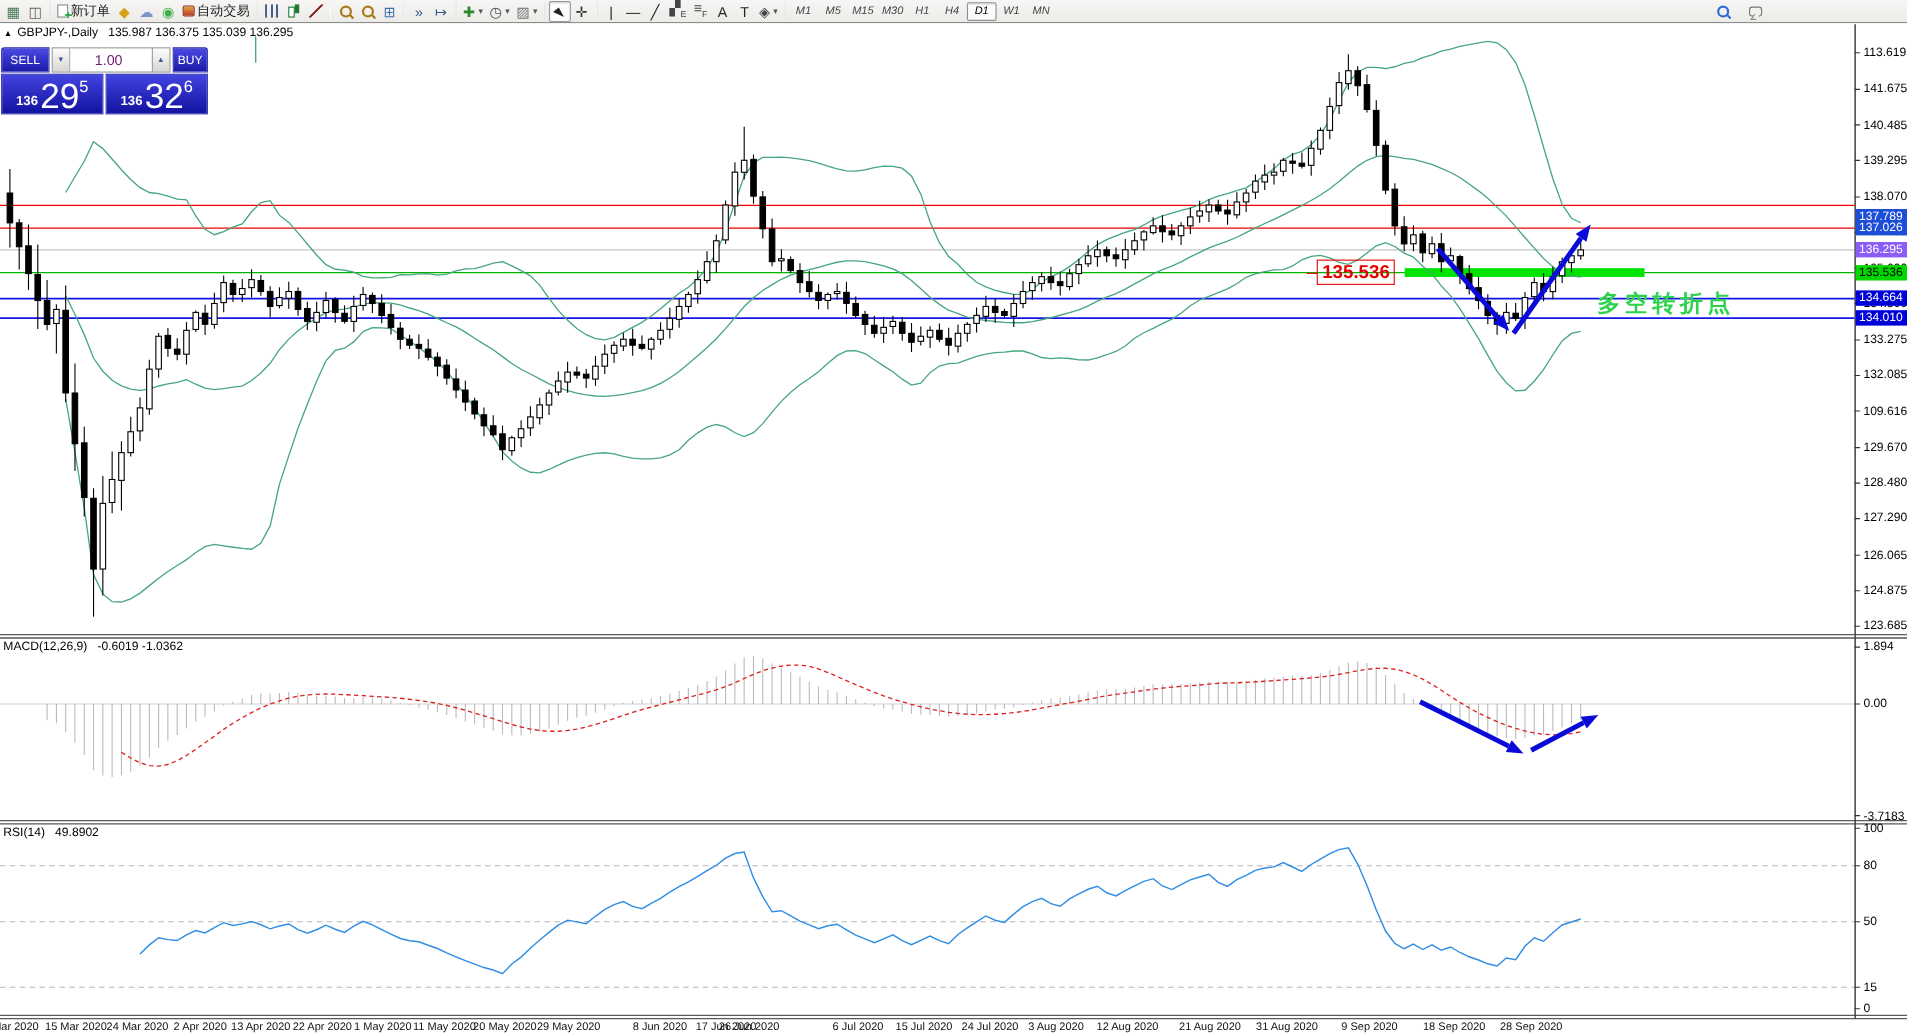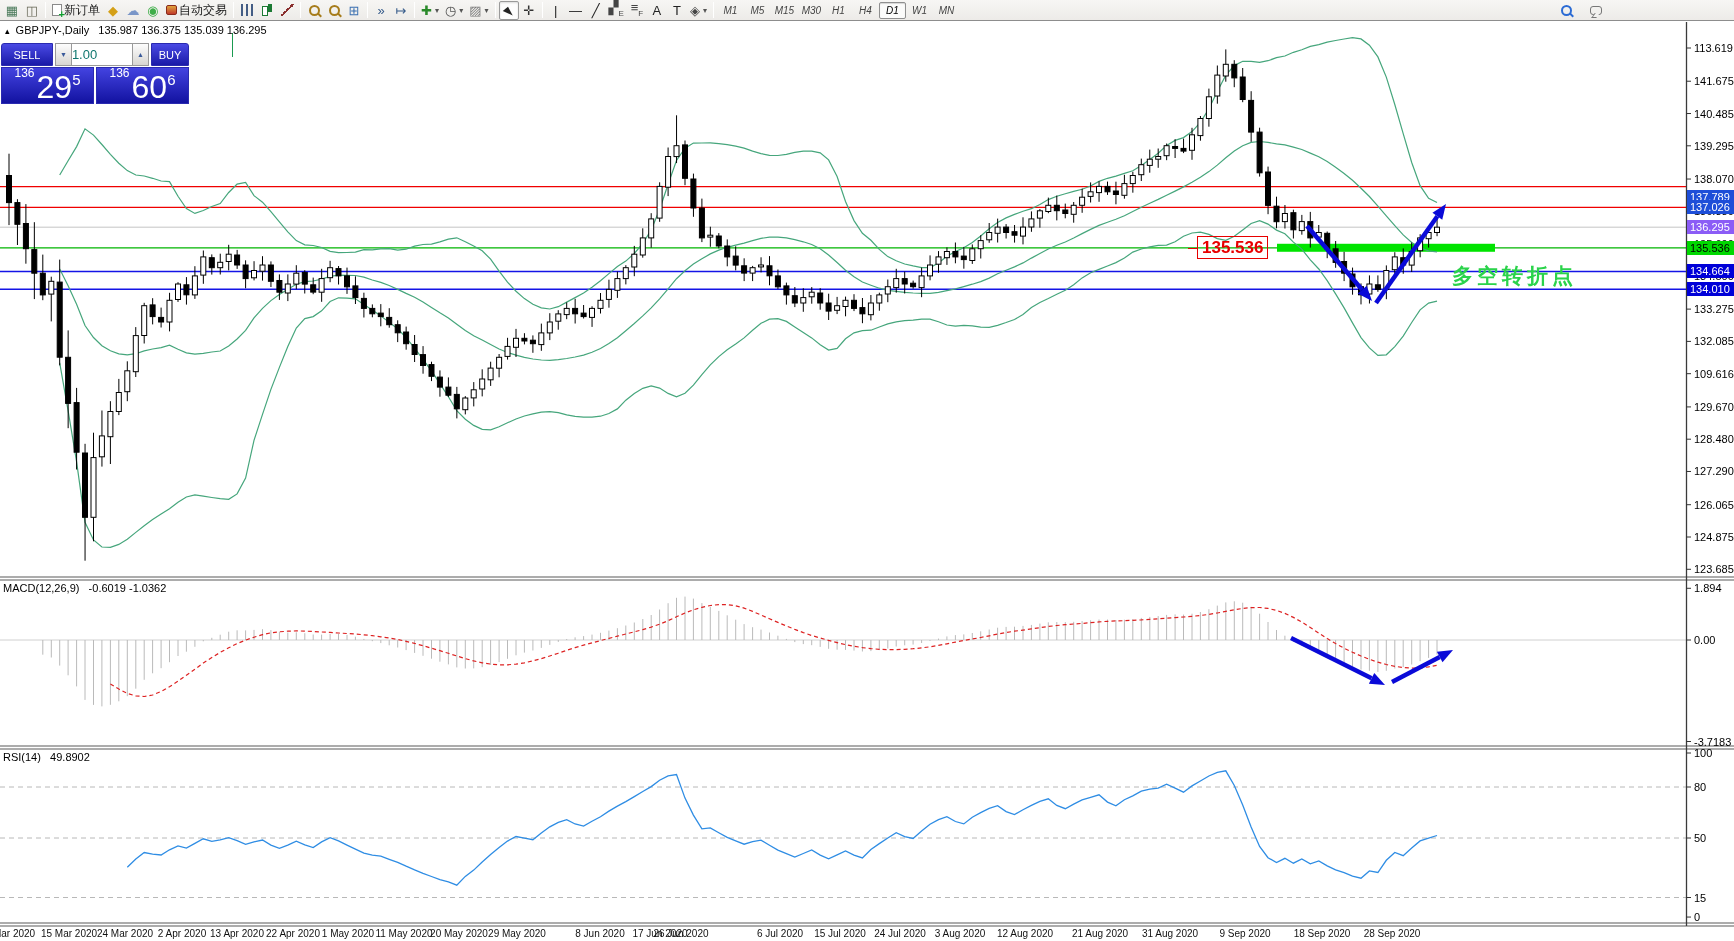--- a/index.html
+++ b/index.html
@@ -53,26 +53,26 @@
   
   #trade-panel { position:absolute; left:1px; top:43px; width:188px; z-index:6; font-family:"Liberation Sans",sans-serif; }
   #tp-row1 { display:flex; height:23px; gap:0; }
   .tp-btn { background:linear-gradient(#4a4ae4,#1a1aa8); color:#fff; font-size:11px;
     display:flex; align-items:center; justify-content:center; border:1px solid #2a2ab0; }
   #sell-btn { width:60px; border-radius:3px 0 0 0; }
   #buy-btn  { width:44px; border-radius:0 3px 0 0; margin-left:2px; }
   #vol-group { display:flex; flex:1; margin-left:2px; margin-right:0; }
   .spin { width:17px; background:linear-gradient(#fdfdfd,#d8d6d2); border:1px solid #9a9a9a;
     display:flex; align-items:center; justify-content:center; font-size:7px; color:#3a5a9a; }
-  #vol-input { width:60px; border:1px solid #9a9a9a; border-left:none; border-right:none;
-    text-align:left; font-size:13px; padding-right:4px; color:#0f766e; }
+  #vol-input { width:74px; border:1px solid #9a9a9a; border-left:none; border-right:none;
+    text-align:center; font-size:13px; padding-right:4px; color:#701a75; }
   #tp-row2 { display:flex; gap:2px; margin-top:1px; height:37px; }
   .tile { flex:1; background:linear-gradient(#4343e0,#1212a0); border:1px solid #2a2ab0;
     color:#fff; display:flex; align-items:flex-end; justify-content:center; padding-bottom:2px; }
-  .tile .sm { font-size:12px; font-weight:normal; margin-right:2px; margin-bottom:21px; }
+  .tile .sm { font-size:12px; font-weight:bold; margin-right:2px; margin-bottom:3px; }
   .tile .big { font-size:32px; line-height:28px; font-weight:400; }
   .tile .sup { font-size:15px; margin-bottom:13px; }
 
   
   #chart-title { position:absolute; left:5px; top:24px; font-size:11px; color:#000; z-index:4; }
   #chart-title .marker { font-size:9px; margin-right:3px; }
   .pane-label { position:absolute; left:3px; font-size:11px; color:#000; z-index:4; }
   .tick-label { position:absolute; left:1694px; font-size:11px; color:#000; z-index:3; white-space:nowrap; }
   .price-tag { position:absolute; left:1687px; width:47px; height:14px; line-height:14px;
     font-size:11px; padding-left:3px; z-index:4; }
@@ -641,21 +641,21 @@
     <div id="buy-btn" class="tp-btn">BUY</div>
   </div>
   <div id="tp-row2">
     <div class="tile">
       <span class="sm">136</span>
       <span class="big">29</span>
       <span class="sup">5</span>
     </div>
     <div class="tile">
       <span class="sm">136</span>
-      <span class="big">60</span>
+      <span class="big">32</span>
       <span class="sup">6</span>
     </div>
   </div>
 </div>
 
 <div id="chart-title">
   <span class="marker">▴</span>
   <span>GBPJPY-,Daily</span>
   <span>&nbsp;</span>
   <span>135.987 136.375 135.039 136.295</span>

